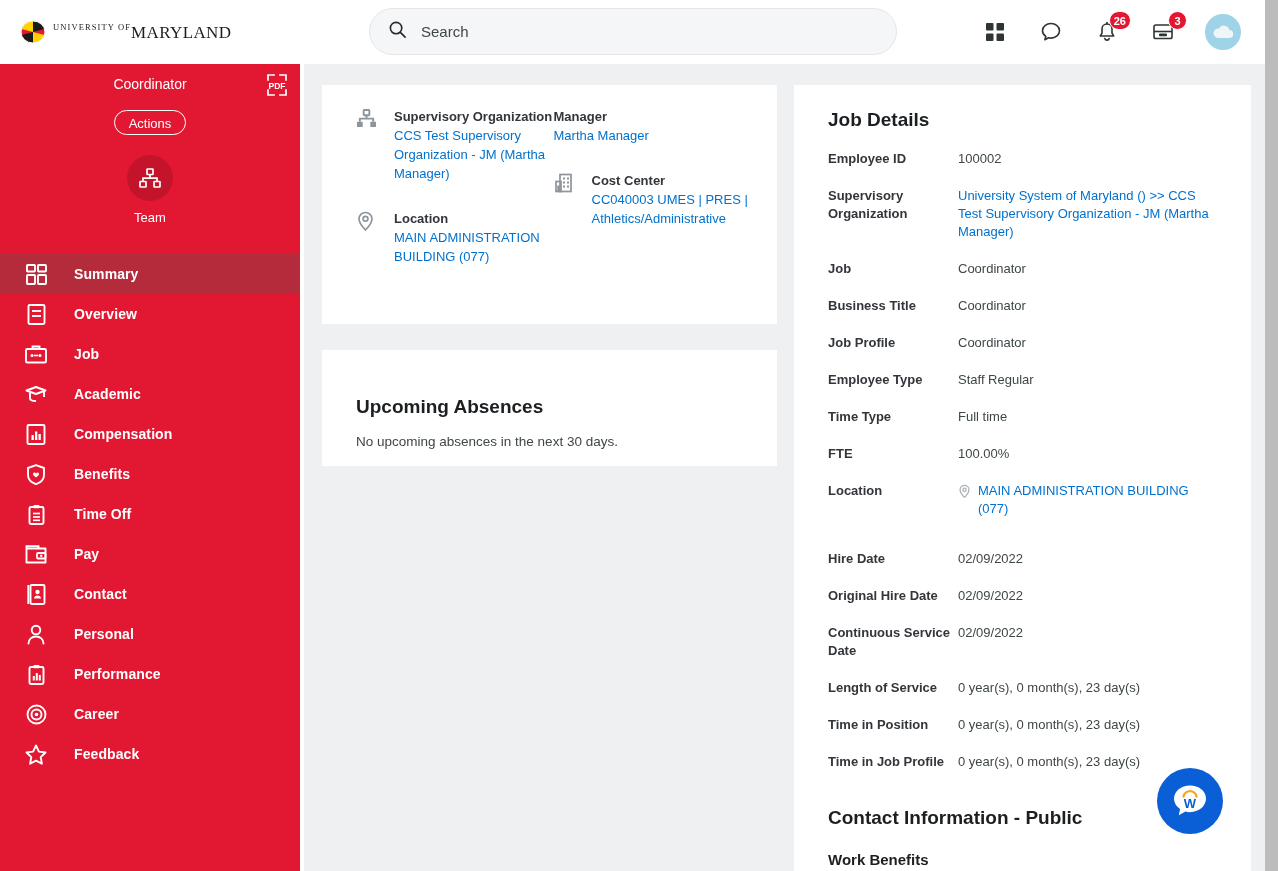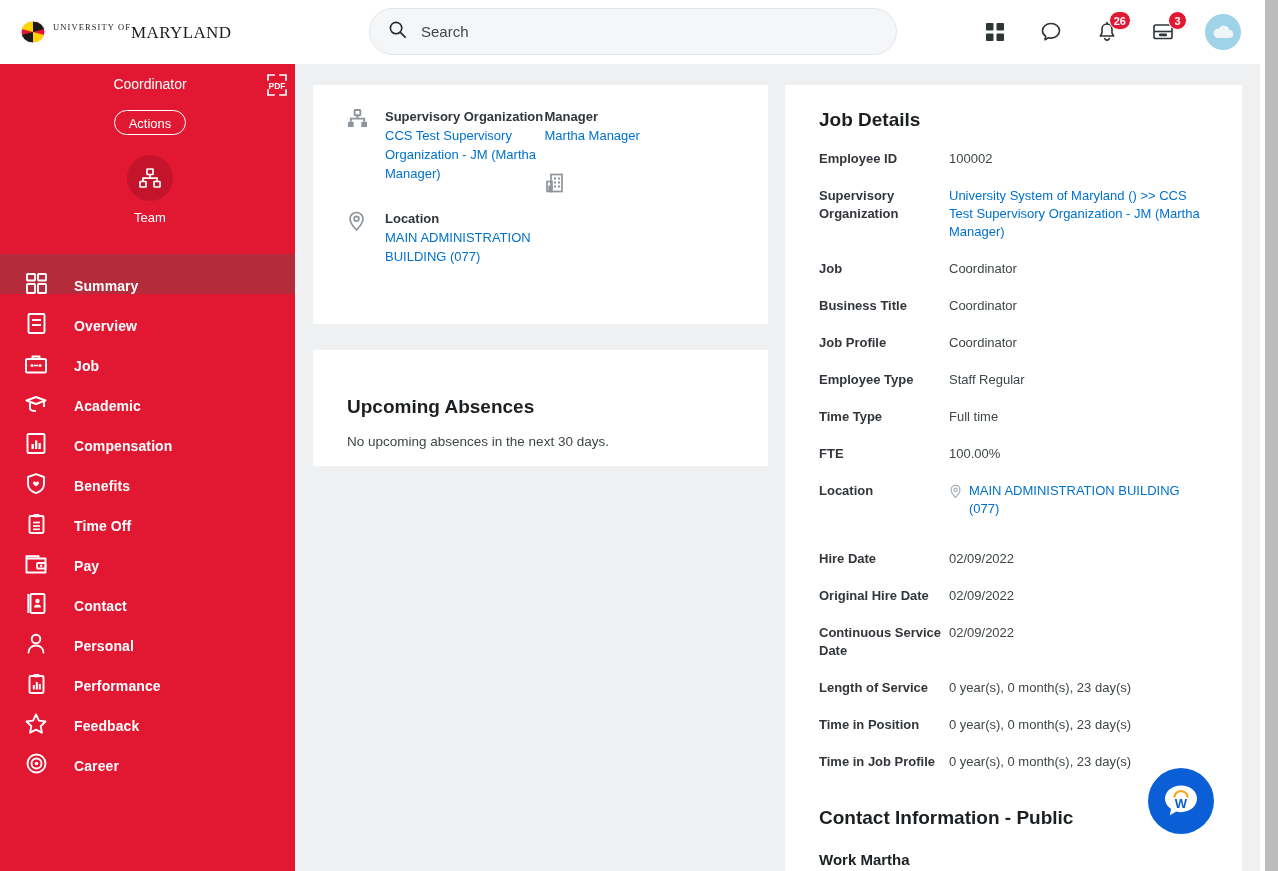--- a/index.html
+++ b/index.html
@@ -75,30 +75,30 @@
   }
   .team-wrap { margin-top: 20px; text-align: center; cursor: pointer; }
   .team-circle {
     width: 46px; height: 46px; border-radius: 50%; background: #c4142b;
     margin: 0 auto; display: flex; align-items: center; justify-content: center;
   }
   .team-label { color: #ffffff; font-size: 13px; margin-top: 9px; }
 
   .navlist { margin-top: 29px; }
   .navitem {
-    display: flex; align-items: flex-end; height: 40px; padding-left: 22px;
+    display: flex; align-items: center; height: 40px; padding-left: 22px;
     color: #ffffff; cursor: pointer; font-size: 14px; font-weight: 700;
   }
   .navitem.active { background: #b42b3c; }
   .navicon { width: 28px; display: flex; align-items: center; justify-content: center; margin-right: 24px; }
   .navlabel { letter-spacing: .1px; }
 
   
   .main {
-    position: absolute; left: 295px; top: 64px; width: 965px; height: 807px;
+    position: absolute; left: 304px; top: 64px; width: 965px; height: 807px;
     background: #eef0f2; overflow: hidden;
   }
   .col-left { position: absolute; left: 18px; top: 21px; width: 455px; }
   .col-right { position: absolute; left: 490px; top: 21px; width: 457px; }
 
   .card { background: #ffffff; }
   .card-info { padding: 22px 26px 18px 34px; height: 239px; }
   .info-grid { display: flex; }
   .info-col { width: 50%; }
   .info-block { display: flex; margin-bottom: 26px; }
@@ -359,36 +359,36 @@
             <rect x="4.8" y="12" width="2" height="4.5" fill="#fff"></rect>
             <rect x="7.8" y="9" width="2" height="7.5" fill="#fff"></rect>
             <rect x="10.8" y="11" width="2" height="5.5" fill="#fff"></rect>
           </svg>
         </span>
         <span class="navlabel">Performance</span>
       </div>
 
       <div class="navitem">
         <span class="navicon">
-          <svg width="22" height="21" viewBox="0 0 22 21">
-            <path d="M11 1.5 13.9 7.6 20.5 8.5 15.7 13.1 16.9 19.7 11 16.6 5.1 19.7 6.3 13.1 1.5 8.5 8.1 7.6z" fill="none" stroke="#fff" stroke-width="1.9" stroke-linejoin="round"></path>
-          </svg>
-        </span>
-        <span class="navlabel">Feedback</span>
-      </div>
-
-      <div class="navitem">
-        <span class="navicon">
           <svg width="21" height="21" viewBox="0 0 21 21">
             <circle cx="10.5" cy="10.5" r="9" fill="none" stroke="#fff" stroke-width="1.9"></circle>
             <circle cx="10.5" cy="10.5" r="5" fill="none" stroke="#fff" stroke-width="1.9"></circle>
             <circle cx="10.5" cy="10.5" r="1.8" fill="#fff"></circle>
           </svg>
         </span>
         <span class="navlabel">Career</span>
+      </div>
+
+      <div class="navitem">
+        <span class="navicon">
+          <svg width="22" height="21" viewBox="0 0 22 21">
+            <path d="M11 1.5 13.9 7.6 20.5 8.5 15.7 13.1 16.9 19.7 11 16.6 5.1 19.7 6.3 13.1 1.5 8.5 8.1 7.6z" fill="none" stroke="#fff" stroke-width="1.9" stroke-linejoin="round"></path>
+          </svg>
+        </span>
+        <span class="navlabel">Feedback</span>
       </div>
 
     </div>
   </div>
 
   <div class="main">
 
     <div class="col-left">
 
       <div class="card card-info">
@@ -435,20 +435,24 @@
                   <rect x="2" y="8.5" width="5" height="10" fill="none" stroke="#8d949b" stroke-width="1.7"></rect>
                   <rect x="9" y="4.5" width="2" height="2" fill="#8d949b"></rect>
                   <rect x="13" y="4.5" width="2" height="2" fill="#8d949b"></rect>
                   <rect x="9" y="8.5" width="2" height="2" fill="#8d949b"></rect>
                   <rect x="13" y="8.5" width="2" height="2" fill="#8d949b"></rect>
                   <rect x="9" y="12.5" width="2" height="2" fill="#8d949b"></rect>
                   <rect x="13" y="12.5" width="2" height="2" fill="#8d949b"></rect>
                   <path d="M3.3 12.5 h2.4 v6 h-2.4z" fill="#8d949b"></path>
                 </svg>
               </span>
+              <span class="info-body">
+                <span class="info-label">Cost Center</span><br>
+                <span class="info-link">CC040003 UMES | PRES | Athletics/Administrative</span>
+              </span>
             </div>
           </div>
         </div>
       </div>
 
       <div class="card card-abs">
         <div class="abs-title">Upcoming Absences</div>
         <div class="abs-text">No upcoming absences in the next 30 days.</div>
       </div>
 
@@ -523,21 +527,21 @@
         <div class="jrow">
             <span class="jlabel">Time in Position</span>
             <span class="jval">0 year(s), 0 month(s), 23 day(s)</span>
           </div>
         <div class="jrow">
             <span class="jlabel">Time in Job Profile</span>
             <span class="jval">0 year(s), 0 month(s), 23 day(s)</span>
           </div>
 
         <div class="sec-title2">Contact Information - Public</div>
-        <div class="sub-title">Work Martha</div>
+        <div class="sub-title">Work Benefits</div>
 
       </div>
     </div>
 
     <div class="fab">
       <svg width="42" height="42" viewBox="0 0 42 42">
         <path d="M21 5.5C12.2 5.5 5 11.3 5 18.6c0 4.2 2.4 8 6.1 10.4l-1.3 6.2 6.6-3.6c1.5.4 3 .6 4.6.6 8.8 0 16-5.9 16-13.6S29.8 5.5 21 5.5z" fill="#ffffff"></path>
         <path d="M14.5 16.5a6.6 6.6 0 0 1 13 0" fill="none" stroke="#f5a623" stroke-width="2.3" stroke-linecap="round"></path>
         <text x="21" y="27.5" font-family="Liberation Sans, sans-serif" font-size="13" font-weight="700" fill="#0b5fd6" text-anchor="middle">W</text>
       </svg>

